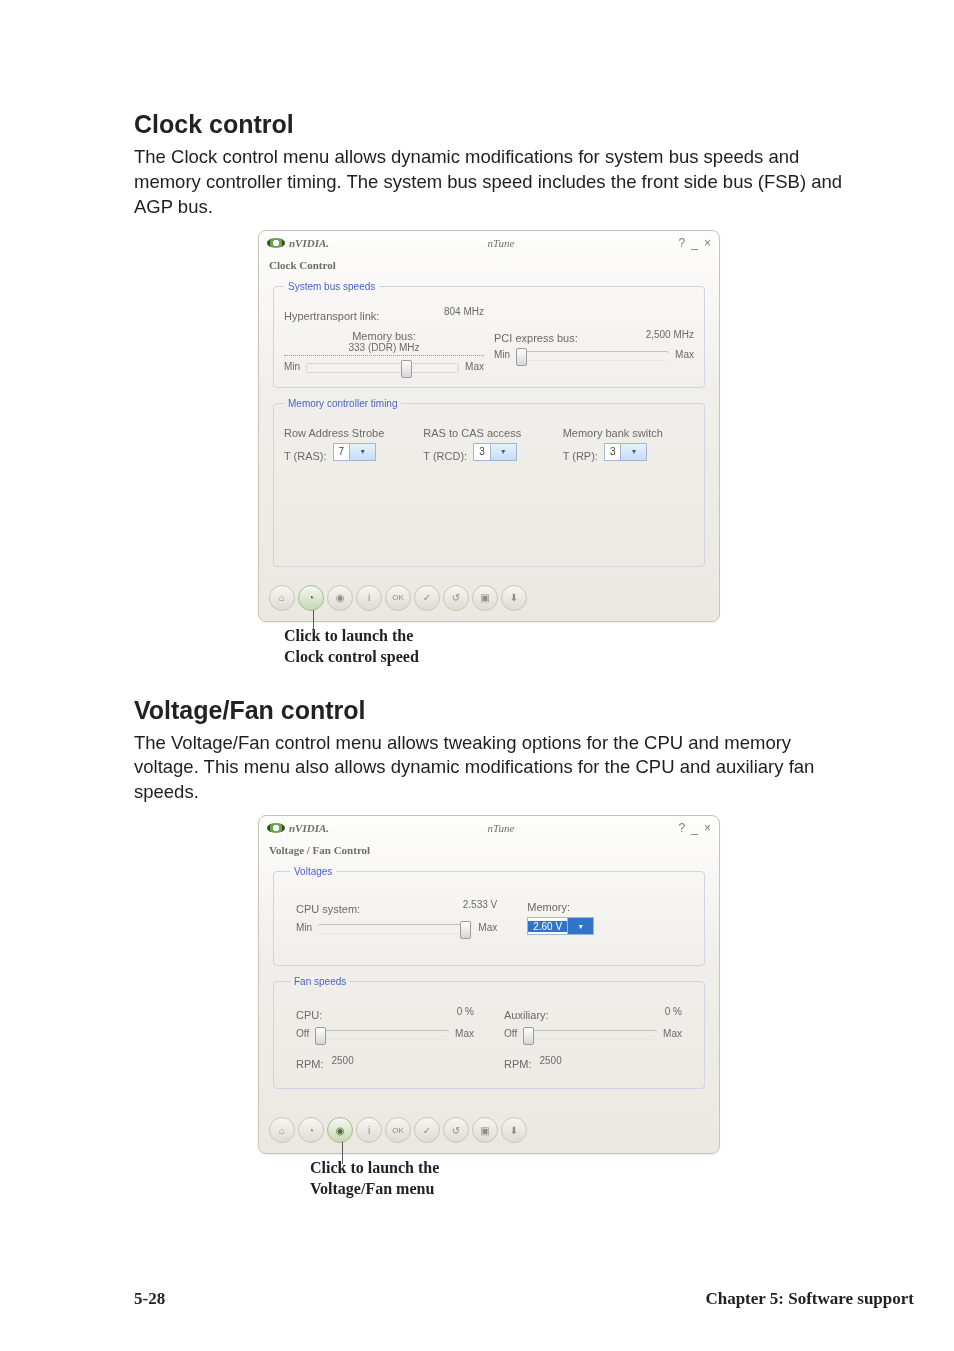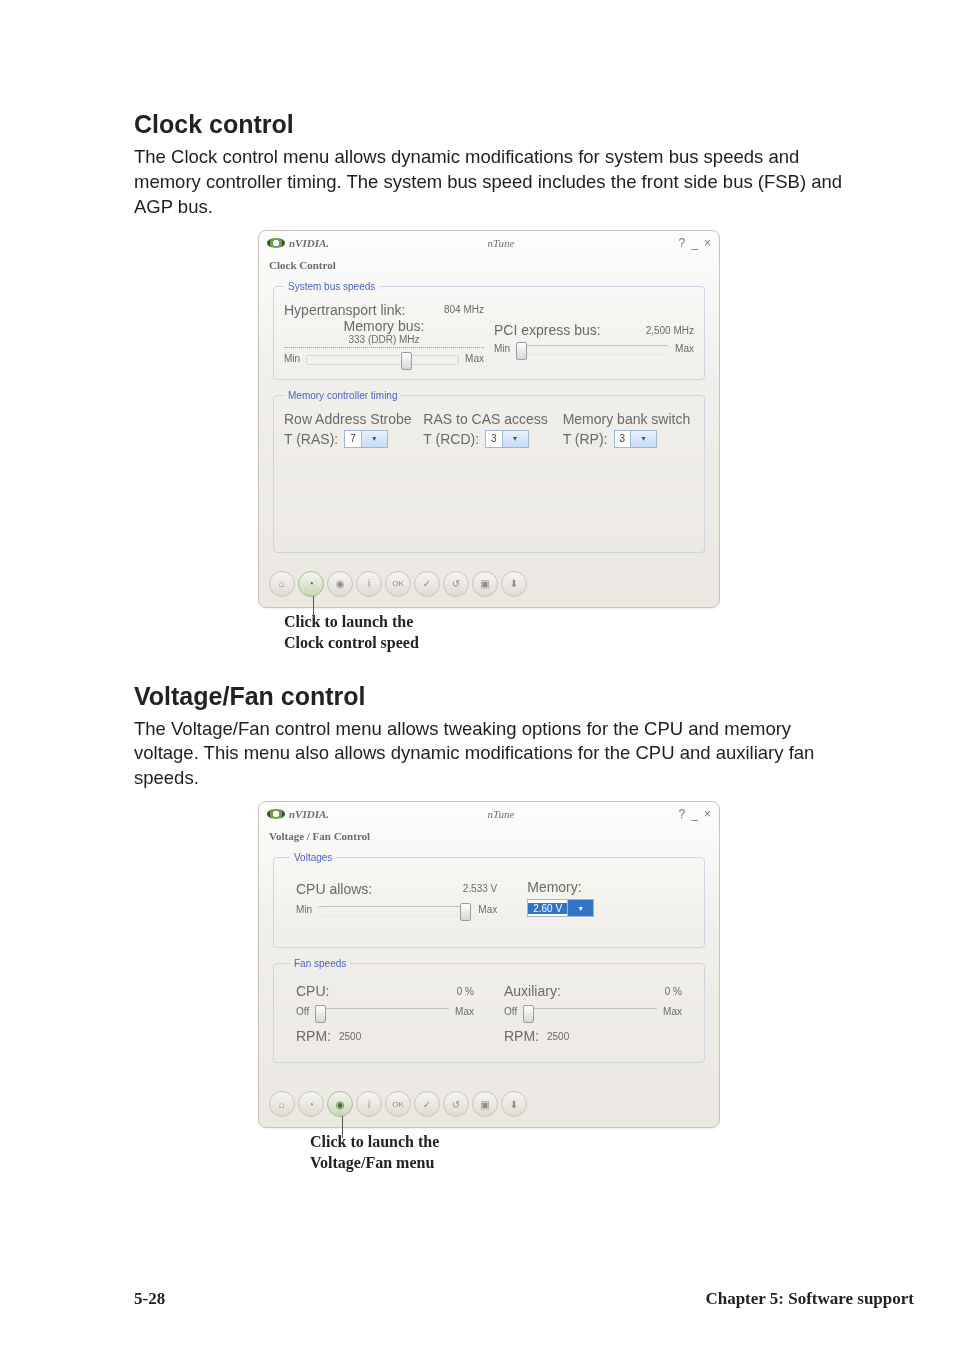--- a/index.html
+++ b/index.html
@@ -18,21 +18,21 @@
   .eye{width:18px;height:10px;border-radius:50%;background:radial-gradient(circle,#fff 0 30%,#6aa349 30% 60%,#2f4d1f 60%);margin-right:4px;}
   .brand{font:italic 11px Georgia,serif;color:#6f6f6f;}
   .brand b{font-style:italic;}
   .wintitle{flex:1;text-align:center;font-style:italic;font-family:Georgia,serif;color:#6f6f6f;font-size:11px;}
   .winbtn{color:#7b7b7b;font-size:12px;margin-left:6px;font-family:Arial;}
   .subtitle{font:bold 11px Tahoma;color:#6c6c6c;padding:4px 10px 6px;}
   .panel{padding:4px 14px 12px 14px;}
   fieldset{border:1px solid #cfd3e2;border-radius:4px;margin:0 0 10px 0;padding:10px 10px 14px;}
   legend{color:#4a63c8;font-size:10px;padding:0 4px;}
   .row{display:flex;align-items:center;color:#6a6a6a;}
-  .label{color:#6a6a6a;font-size:14px;}
+  .label{color:#6a6a6a;font-size:11px;margin-top:8px;}
   .val{color:#6a6a6a;font-size:10px;}
   .sliderbar{position:relative;height:8px;border-top:1px solid #c0c0c0;border-bottom:1px solid #e6e6e6;border-radius:3px;flex:1;margin:3px 6px 0;}
   .thumb{position:absolute;top:-4px;width:9px;height:16px;background:linear-gradient(#fff,#d6d6d6);border:1px solid #9c9c9c;border-radius:2px;}
   .minitxt{font-size:10px;color:#6a6a6a;}
   .select{display:inline-flex;align-items:center;border:1px solid #9fb7d4;background:#fff;height:16px;font-size:10px;color:#444;}
   .select span{display:inline-block;padding:0 5px;}
   .select .arrow{width:15px;height:16px;background:linear-gradient(#e9f1fb,#c6ddf6);border-left:1px solid #9fb7d4;display:flex;align-items:center;justify-content:center;color:#2b5ea5;font-size:8px;}
   .select.hl span{background:#3173c6;color:#fff;}
   .btnbar{display:flex;gap:3px;padding:6px 10px 10px;}
   .rbtn{width:24px;height:24px;border-radius:50%;background:linear-gradient(#f6f6f2,#dedbd2);border:1px solid #c9c5ba;display:flex;align-items:center;justify-content:center;color:#8f8d85;font-size:10px;position:relative;}
@@ -190,21 +190,21 @@
           <span class="winbtn">_</span>
           <span class="winbtn">×</span>
         </div>
         <div class="subtitle">Voltage / Fan Control</div>
         <div class="panel">
           <fieldset style="padding:16px 16px 30px;">
             <legend>Voltages</legend>
             <div class="row" style="gap:30px;padding:0 6px;">
               <div style="flex:1.3;">
                 <div class="row" style="justify-content:space-between;">
-                    <span class="label">CPU allows:</span>
+                    <span class="label">CPU system:</span>
                     <span class="val">2.533 V</span>
                   </div>
                 <div class="row" style="margin-top:6px;">
                   <span class="minitxt">Min</span>
                   <div class="sliderbar">
                       <div class="thumb" style="left:92%"></div>
                     </div>
                   <span class="minitxt">Max</span>
                 </div>
               </div>

